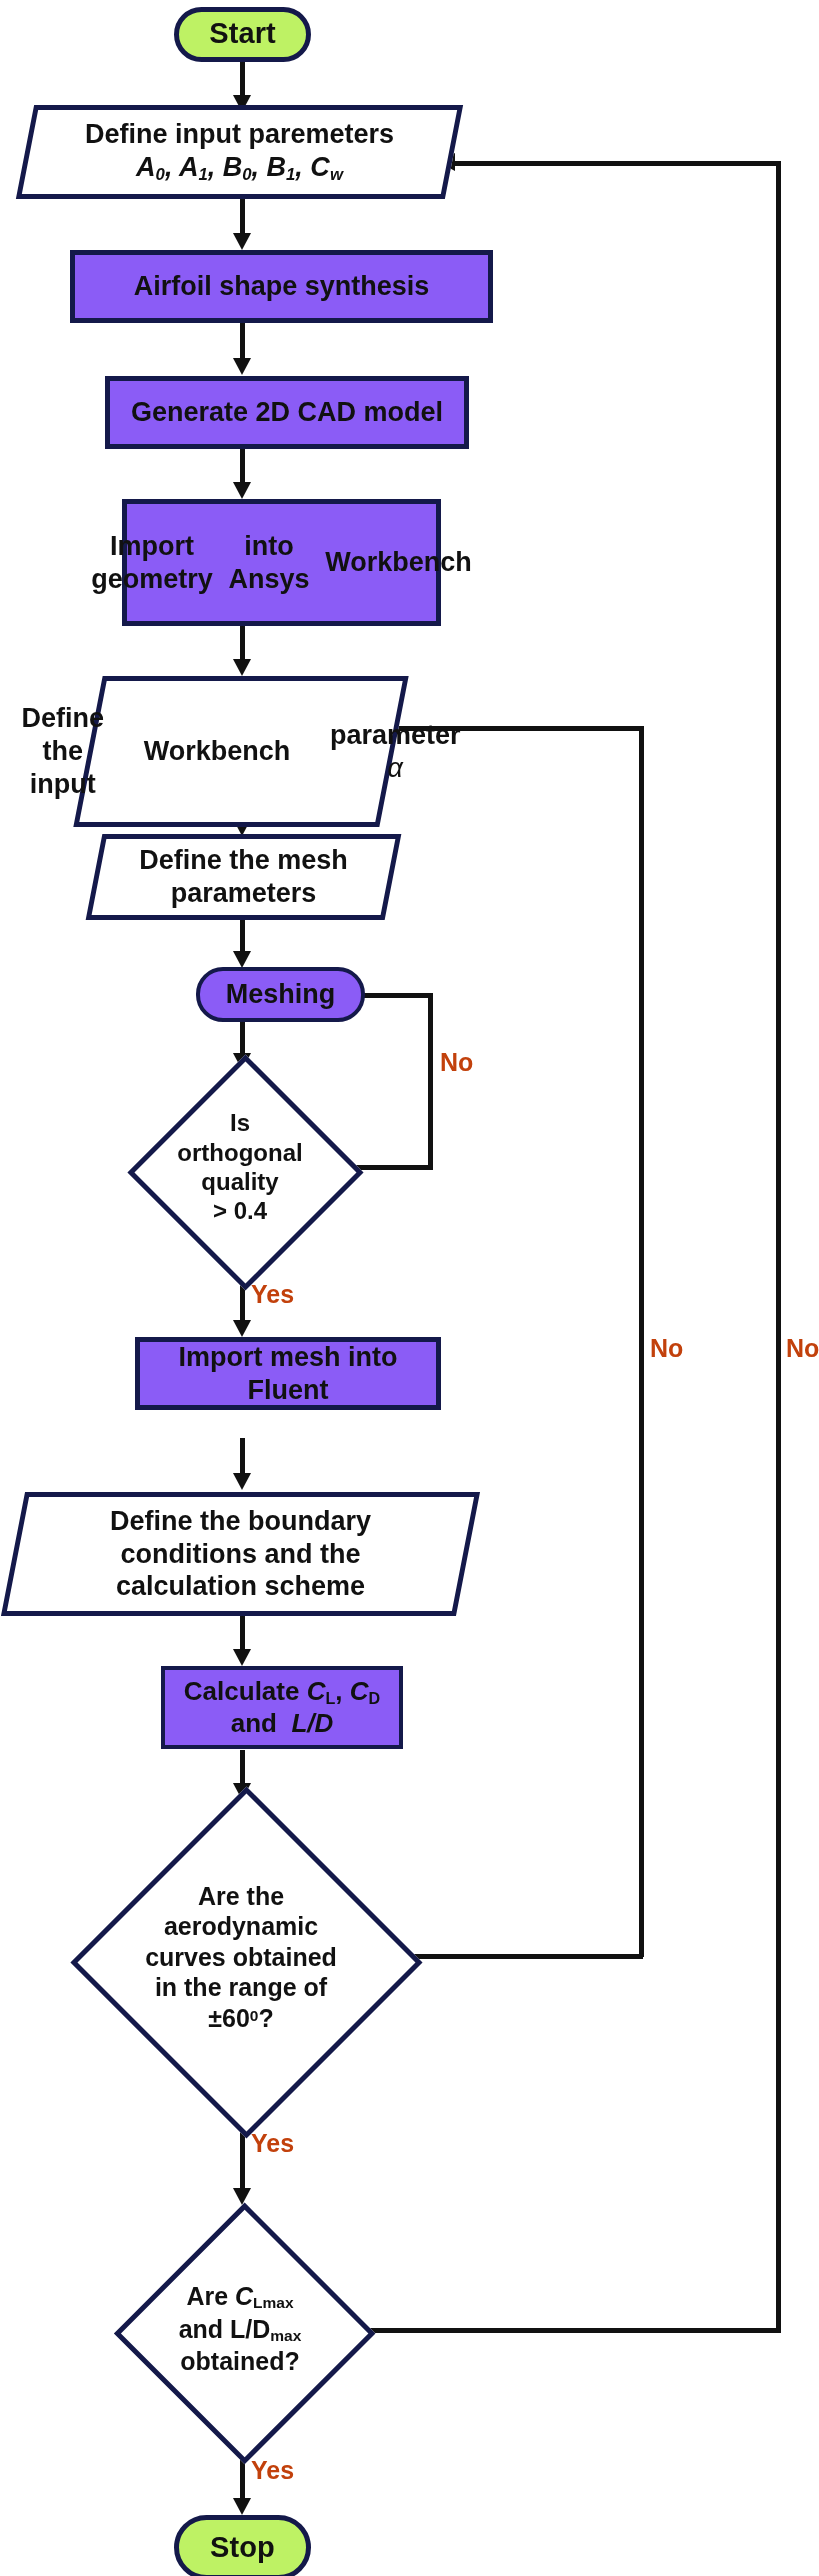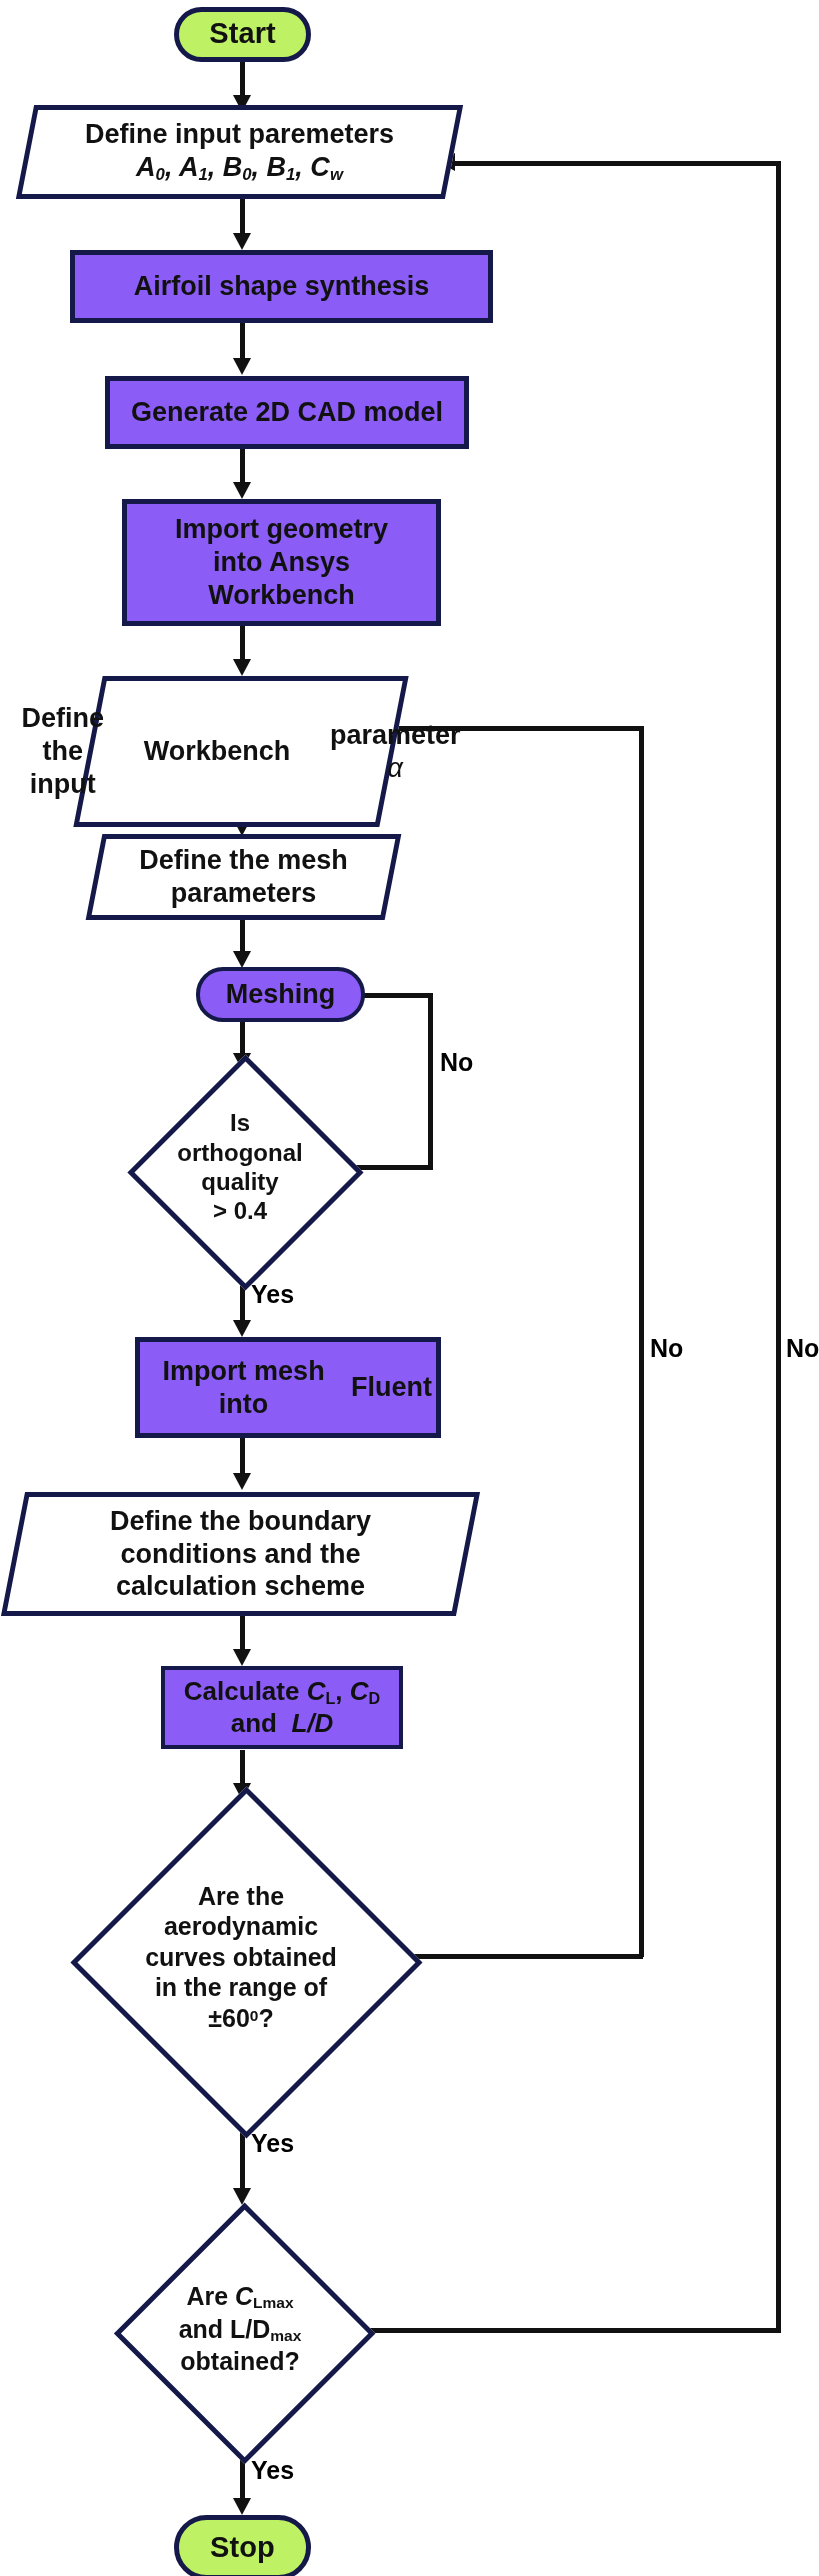--- a/index.html
+++ b/index.html
@@ -86,21 +86,21 @@
   .arrow-left{
     position:absolute;width:0;height:0;
     border-top:9px solid transparent;
     border-bottom:9px solid transparent;
     border-right:17px solid #111111;
     z-index:3;
   }
 
   .edge-label{
     position:absolute;
-    font-size:25px;font-weight:bold;color:#000000;
+    font-size:25px;font-weight:bold;color:#c2410c;
     z-index:6;white-space:nowrap;
   }
 
   sub{font-size:.62em;vertical-align:-0.22em;font-weight:bold;}
   sup{font-size:.62em;vertical-align:0.42em;font-weight:bold;}
   .it{font-style:italic;}
 </style>
 </head>
 <body>
 
@@ -129,21 +129,21 @@
   <div class="vline" style="left:240px;top:323px;height:40px;"></div>
   <div class="arrow-down" style="left:233px;top:358px;"></div>
 
   <div class="node rect" style="left:65px;top:376px;width:364px;height:73px;">
     <span class="txt">Generate 2D CAD model</span>
   </div>
 
   <div class="vline" style="left:240px;top:449px;height:39px;"></div>
   <div class="arrow-down" style="left:233px;top:482px;"></div>
 
-  <div class="node rect" style="left:82px;top:499px;width:319px;height:127px;flex-direction:column;">
+  <div class="node rect" style="left:82px;top:499px;width:319px;height:127px;gap:8px;">
     <span class="txt">Import geometry</span>
     <span class="txt">into Ansys</span>
     <span class="txt">Workbench</span>
   </div>
 
   <div class="vline" style="left:240px;top:626px;height:38px;"></div>
   <div class="arrow-down" style="left:233px;top:659px;"></div>
 
   <div class="node para" style="left:88px;top:676px;width:306px;height:151px;gap:32px;">
     <div class="skew"></div>
@@ -182,21 +182,21 @@
   <div class="hline" style="left:352px;top:1165px;width:81px;"></div>
   <div class="vline" style="left:428px;top:993px;height:174px;"></div>
   <div class="hline" style="left:345px;top:993px;width:86px;"></div>
   <div class="arrow-left" style="left:328px;top:986px;"></div>
   <div class="edge-label" style="left:440px;top:1048px;">No</div>
 
   <div class="vline" style="left:240px;top:1278px;height:47px;"></div>
   <div class="arrow-down" style="left:233px;top:1320px;"></div>
   <div class="edge-label" style="left:251px;top:1280px;">Yes</div>
 
-  <div class="node rect" style="left:95px;top:1337px;width:306px;height:101px;flex-direction:row;">
+  <div class="node rect" style="left:95px;top:1337px;width:306px;height:73px;flex-direction:column;">
     <span class="txt">Import mesh into</span>
     <span class="txt">Fluent</span>
   </div>
 
   <div class="vline" style="left:240px;top:1438px;height:40px;"></div>
   <div class="arrow-down" style="left:233px;top:1473px;"></div>
 
   <div class="node para" style="left:13px;top:1492px;width:455px;height:124px;flex-direction:column;">
     <div class="skew"></div>
     <span class="txt">Define the boundary</span>

